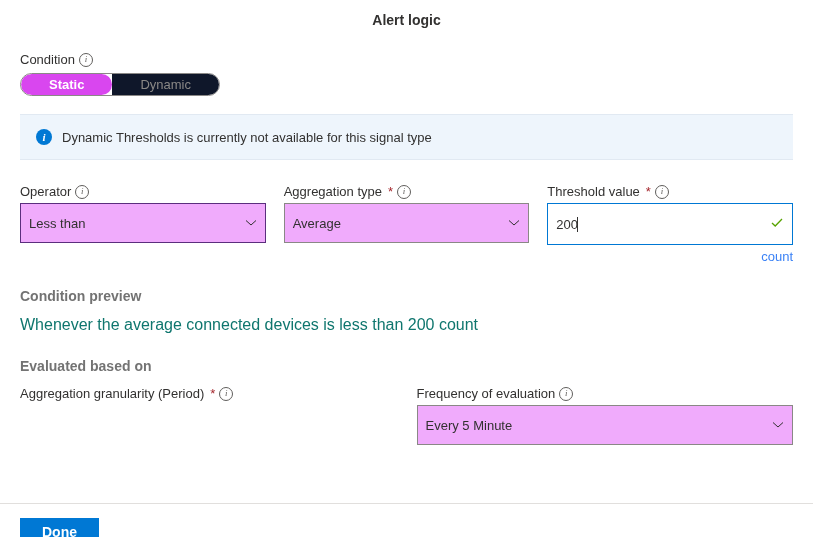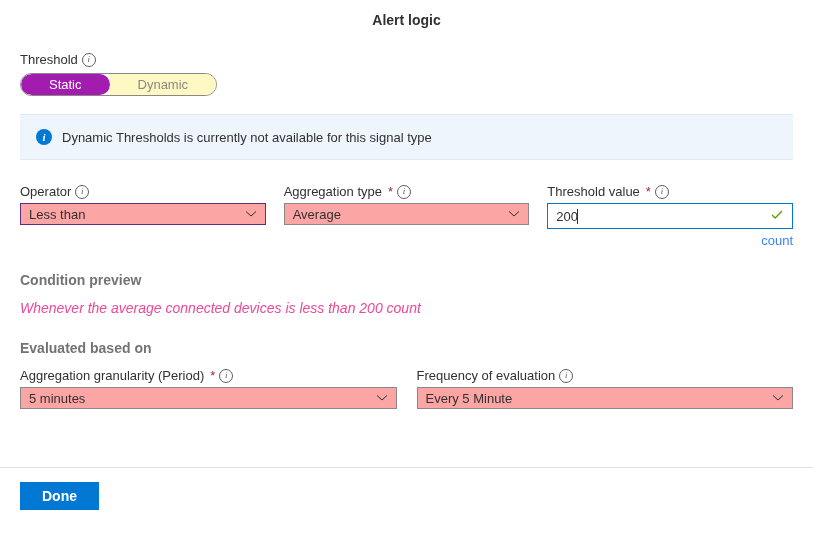--- a/index.html
+++ b/index.html
@@ -53,28 +53,28 @@
   .pill-toggle {
     display: inline-flex;
     border: 1px solid #8a8886;
     border-radius: 999px;
     overflow: hidden;
     margin-top: 2px;
   }
   .pill-option {
     padding: 3px 28px;
     font-size: 13px;
-    background: #fef9c3;
+    background: #0f172a;
     cursor: pointer;
     color: #8a8886;
   }
   .pill-option.active {
-    background: #a21caf;
+    background: #d946ef;
     color: #fff;
-    font-weight: 400;
+    font-weight: 700;
     border-radius: 999px;
   }
   
   .info-bar {
     background: #eef5fc;
     border-top: 1px solid #e1e9f2;
     border-bottom: 1px solid #e1e9f2;
     padding: 14px 16px;
     margin: 18px 0 24px 0;
     display: flex;
@@ -99,42 +99,42 @@
   }
   
   .row-3 { display: flex; gap: 18px; }
   .row-3 > .col { flex: 1 1 0; min-width: 0; }
   .row-2 { display: flex; gap: 20px; margin-top: 4px; }
   .row-2 > .col { flex: 1 1 0; min-width: 0; }
 
   .select {
     position: relative;
     border: 1px solid #8a8886;
-    height: 22px;
+    height: 40px;
     display: flex;
     align-items: center;
     padding: 0 28px 0 8px;
     font-size: 13px;
-    background: #fca5a5;
+    background: #f0abfc;
     cursor: pointer;
   }
   .select.focused { border-color: #5b2e7e; }
   .select .chev {
     position: absolute;
     right: 8px;
     top: 50%;
     transform: translateY(-50%);
     pointer-events: none;
   }
   .chev svg { display: block; }
 
   .textfield-wrap {
     position: relative;
     border: 1px solid #0078d4;
-    height: 26px;
+    height: 42px;
     display: flex;
     align-items: center;
     padding: 0 28px 0 8px;
   }
   .caret {
     display: inline-block;
     width: 1px;
     height: 15px;
     background: #323130;
     margin-left: -1px;
@@ -142,23 +142,22 @@
   }
   .check-icon {
     position: absolute;
     right: 8px;
     top: 50%;
     transform: translateY(-50%);
   }
   .unit-row { text-align: right; font-size: 13px; color: #3b82f6; margin-top: 4px; }
 
   .preview-text {
-    font-style: italic;
-    font-size: 14px;
-    color: #ec4899;
+    font-size: 16px;
+    color: #0f766e;
     margin: 10px 0 4px 0;
   }
 
   .footer {
     border-top: 1px solid #e1dfdd;
     margin-top: 58px;
     padding: 14px 20px;
   }
   .primary-btn {
     background: #0078d4;
@@ -172,21 +171,21 @@
 </style>
 </head>
 <body>
 
 <div class="content">
 
   <h2 class="section-title">Alert logic</h2>
 
   
   <div class="field-label">
-    <span>Threshold</span>
+    <span>Condition</span>
     <span class="info-icon">i</span>
   </div>
   <div class="pill-toggle">
     <div class="pill-option active">Static</div>
     <div class="pill-option">Dynamic</div>
   </div>
 
   
   <div class="info-bar">
     <span class="info-badge">i</span>
@@ -249,28 +248,20 @@
 
   
   <h3 class="subsection-title">Evaluated based on</h3>
   <div class="row-2">
     <div class="col">
       <div class="field-label">
         <span>Aggregation granularity (Period)</span>
         <span class="required">*</span>
         <span class="info-icon">i</span>
       </div>
-      <div class="select">
-        <span>5 minutes</span>
-        <span class="chev">
-          <svg width="12" height="12" viewBox="0 0 12 12">
-              <path d="M1 3.5 L6 8 L11 3.5" fill="none" stroke="#323130" stroke-width="1"></path>
-            </svg>
-        </span>
-      </div>
     </div>
     <div class="col">
       <div class="field-label">
         <span>Frequency of evaluation</span>
         <span class="info-icon">i</span>
       </div>
       <div class="select">
         <span>Every 5 Minute</span>
         <span class="chev">
           <svg width="12" height="12" viewBox="0 0 12 12">

